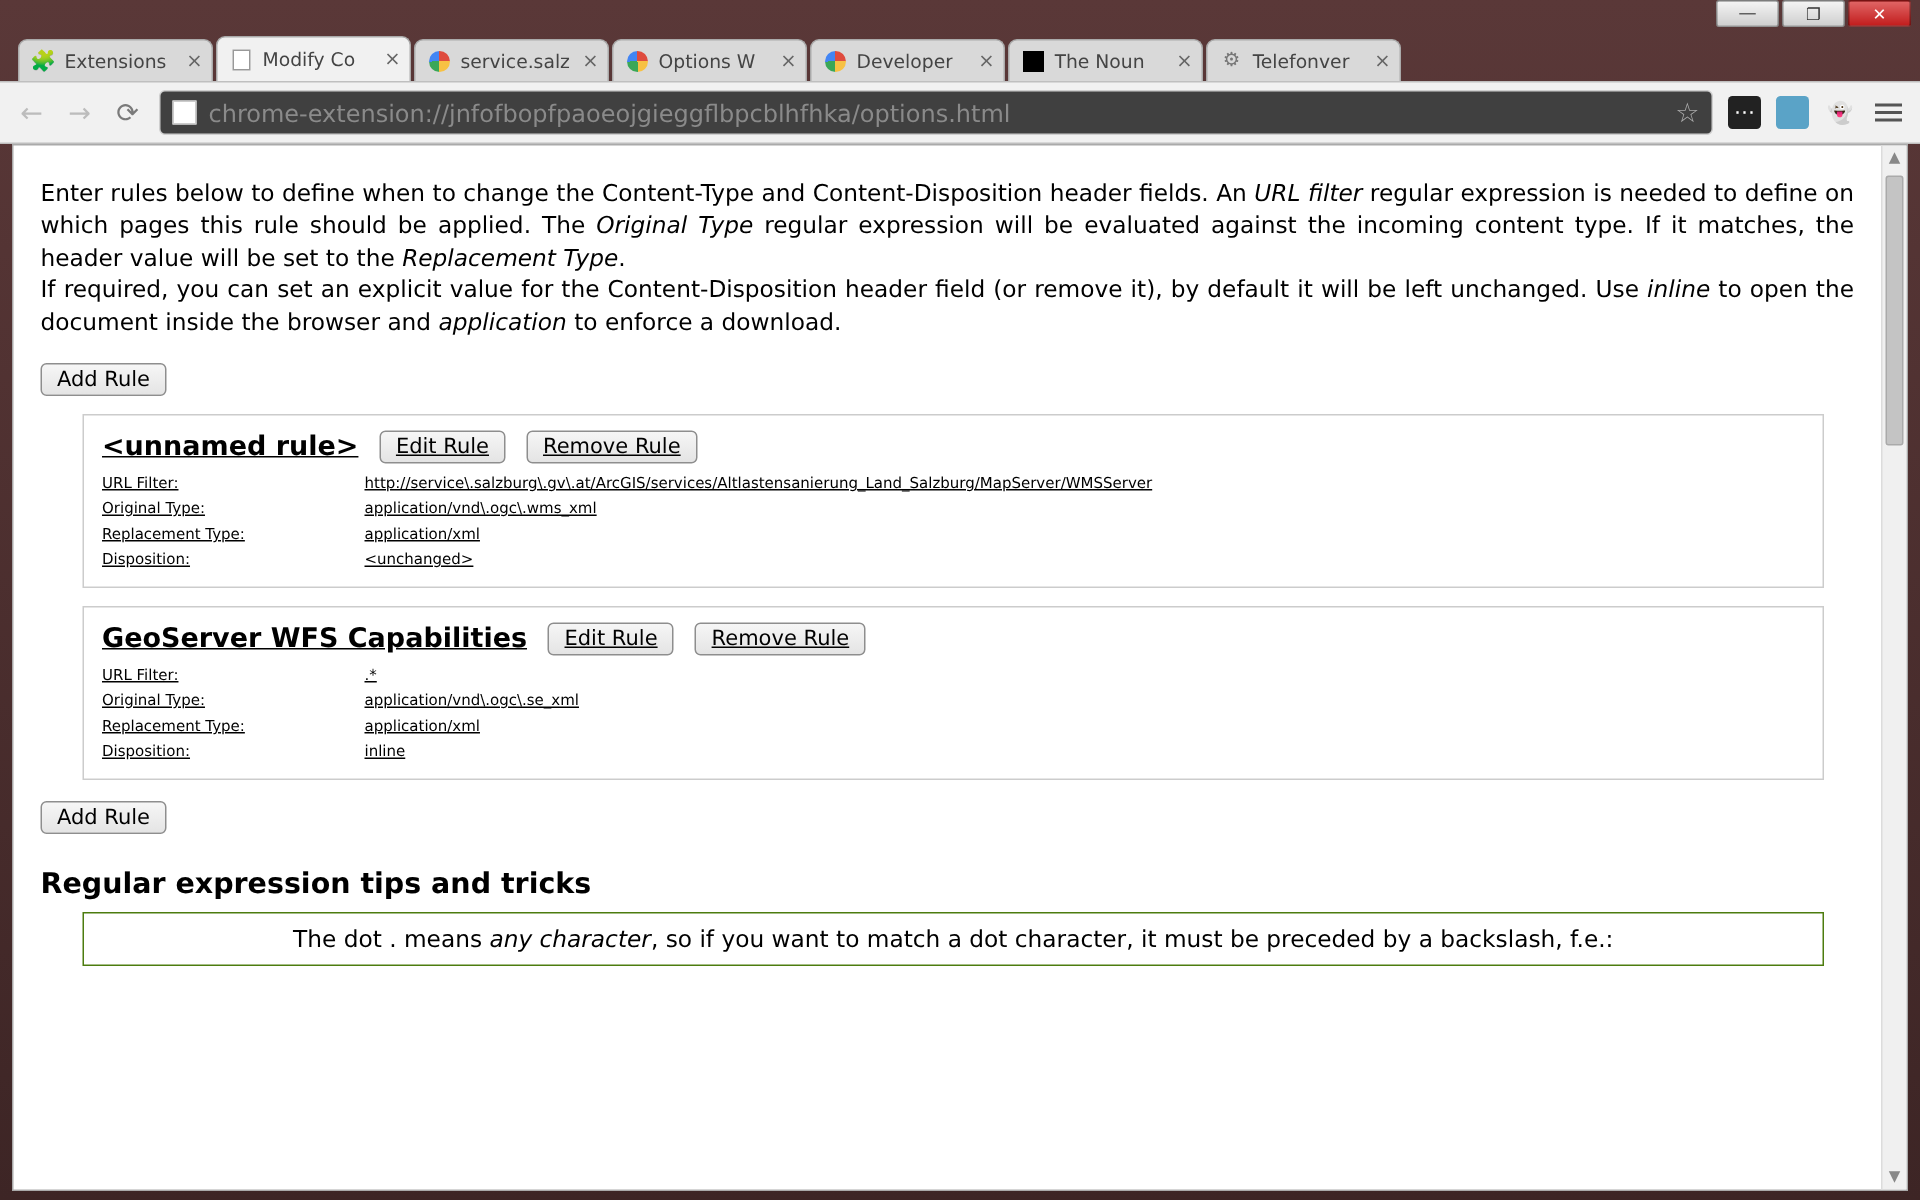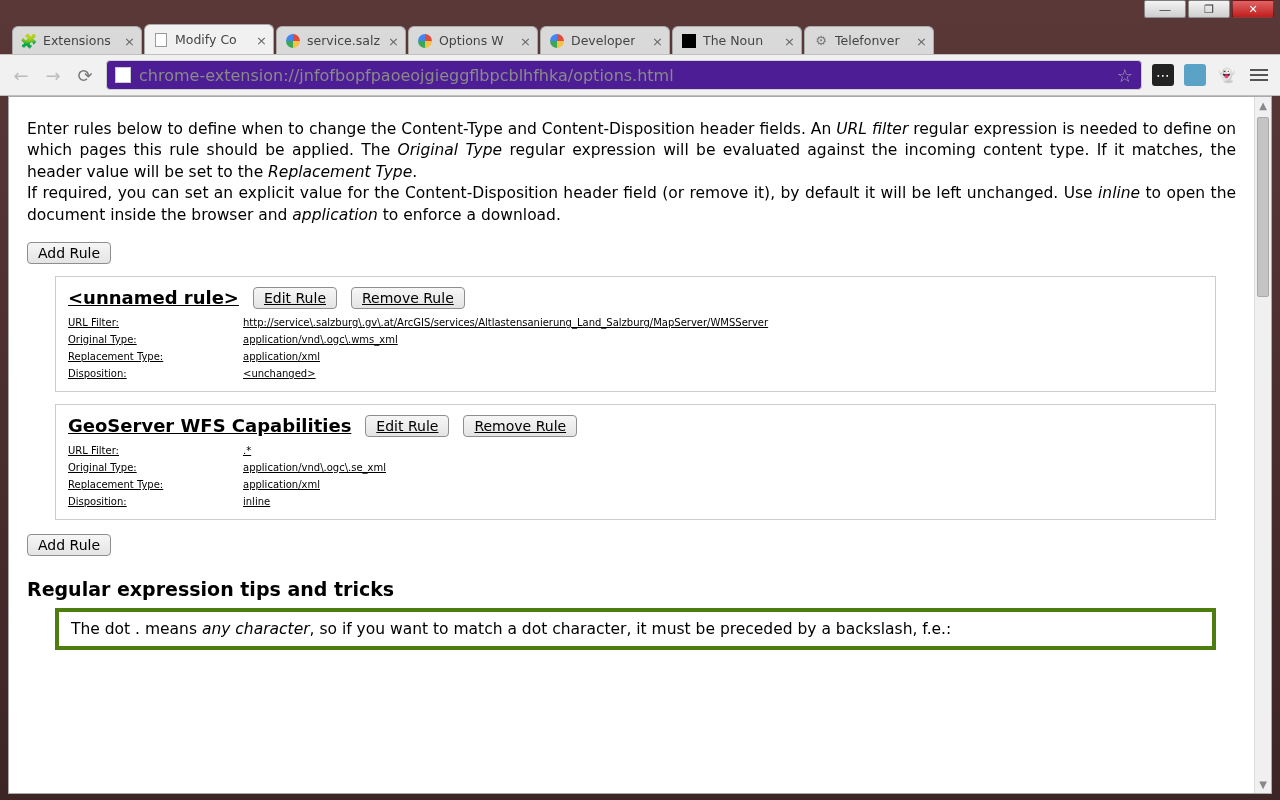--- a/index.html
+++ b/index.html
@@ -19,21 +19,21 @@
   .ctab.active { background:#f1f1f1; height:30px; z-index:2; }
   .ctab .fav { width:16px; height:16px; margin-right:6px; flex-shrink:0; display:inline-flex; align-items:center; justify-content:center;}
   .ctab .close-x { position:absolute; right:6px; top:50%; transform:translateY(-50%); font-size:13px; color:#666; }
   .ctab .tlabel { overflow:hidden; text-overflow:clip; }
 
   
   .chrome-chrome { background:#f1f1f1; border-top:1px solid #bfbfbf; border-bottom:1px solid #bfbfbf; }
   .toolbar { height:40px; display:flex; align-items:center; padding:0 10px; gap:10px; }
   .nav-btn { width:22px; height:22px; display:flex; align-items:center; justify-content:center; color:#7a7a7a; font-size:18px;}
   .nav-btn.disabled { color:#bcbcbc; }
-  .omni { flex:1; height:30px; border:1px solid #cfcfcf; border-radius:4px; background:#4c1d95; display:flex; align-items:center; padding:0 8px; color:#8a8a8a; font-size:16px; position:relative; }
+  .omni { flex:1; height:30px; border:1px solid #cfcfcf; border-radius:4px; background:#404040; display:flex; align-items:center; padding:0 8px; color:#8a8a8a; font-size:16px; position:relative; }
   .omni .page-icon { width:16px; height:16px; margin-right:8px; border:1px solid #ccc; background:#fff; }
   .omni .star { position:absolute; right:8px; color:#aaa; font-size:18px;}
   .tool-icon { width:22px; height:22px; border-radius:3px; display:flex; align-items:center; justify-content:center; font-size:14px;}
   .menu-lines { display:flex; flex-direction:column; justify-content:center; gap:3px; width:18px;}
   .menu-lines span{ display:block; height:2px; background:#555; }
 
   
   .viewport { position:relative; background:#fff; height:calc(800px - 24px - 30px - 40px - 8px); margin:0 8px 8px 8px; border:1px solid #aaa; overflow:hidden; }
   .vscroll { position:absolute; right:0; top:0; bottom:0; width:17px; background:#f0f0f0; border-left:1px solid #dcdcdc;}
   .vscroll .up, .vscroll .down { height:17px; display:flex; align-items:center; justify-content:center; color:#888; font-size:10px;}
@@ -53,21 +53,21 @@
   .btn { font-family:inherit; font-size:14px; padding:2px 10px; border:1px solid #8e8e8e; border-radius:4px; background:linear-gradient(#f6f6f6,#e4e4e4); cursor:default;}
 
   .rule-box { border:1px solid #ccc; margin:12px 20px 0 28px; padding:10px 24px 12px 12px;text-decoration:underline;}
   .rule-head { display:flex; align-items:center; gap:14px; margin-bottom:8px;}
   .rule-name { font-size:18px; font-weight:bold; }
   .rule-grid { display:grid; grid-template-columns: 175px 1fr; row-gap:6px; font-size:10px;}
   .rule-grid .lbl{}
   .rule-grid .val{}
 
   .section-title { font-size:19px; font-weight:bold; margin:22px 0 8px 0;}
-  .tips-box { border:4px solid #4d7c0f; margin:0 20px 0 28px; padding:8px 12px; font-size:15.5px;}
+  .tips-box { border:1px solid #4d7c0f; margin:0 20px 0 28px; padding:8px 12px; font-size:15.5px;text-align:center;}
   .tips-box em { font-style:italic; }
 
   
   .fav .puzzle { color:#999; font-size:14px;}
   .fav .doc { width:12px; height:14px; background:#fff; border:1px solid #999; position:relative;}
   .fav .globe { width:14px; height:14px; border-radius:50%; background:conic-gradient(#df4b3e 0 25%, #f7c143 0 50%, #3aa757 0 75%, #4285f4 0);}
   .fav .square { width:14px; height:14px; background:#000;}
   .fav .gear { color:#777; font-size:13px;}
 </style>
 </head>

